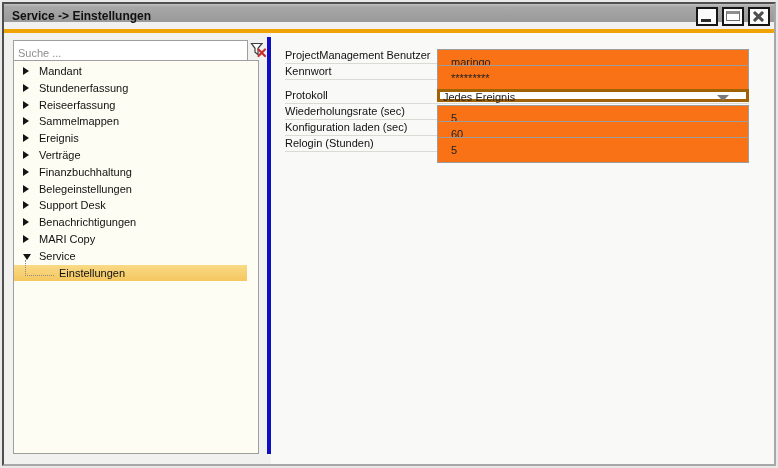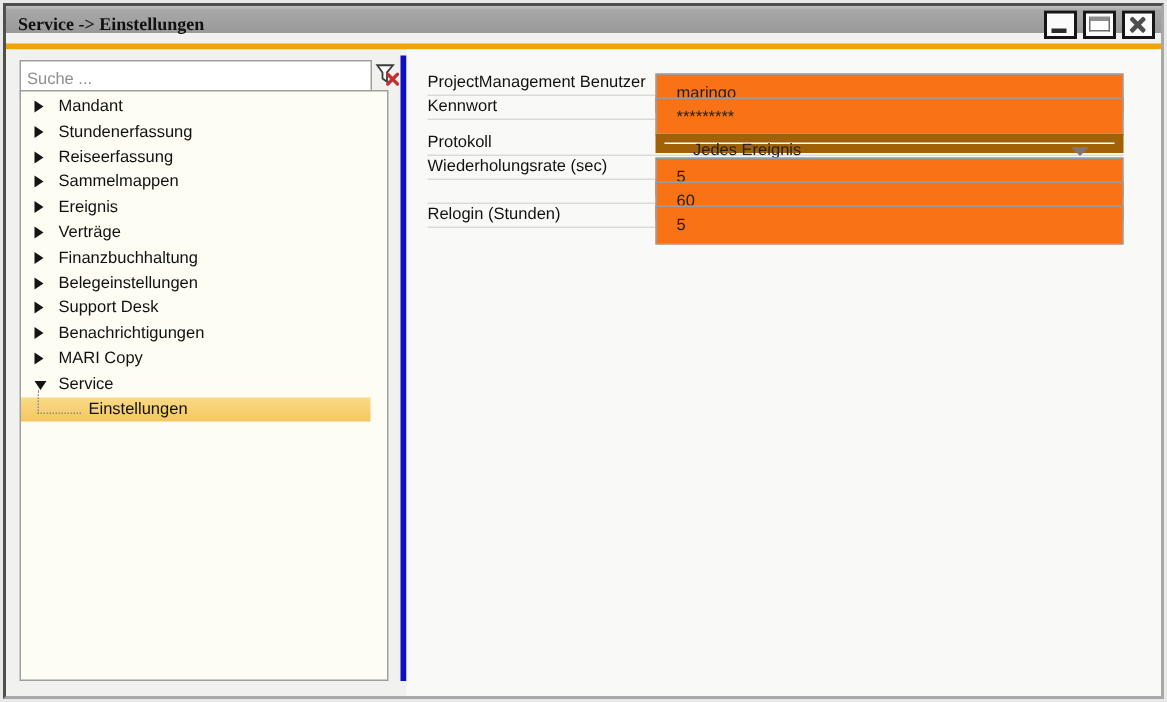--- a/index.html
+++ b/index.html
@@ -1,21 +1,21 @@
 <!DOCTYPE html>
 <html><head>
 <meta charset="utf-8">
 <style>
   * { margin:0; padding:0; }
   html,body { width:778px; height:468px; background:#DDDDDD; font-family:"Liberation Sans", sans-serif; }
   .outer { position:absolute; left:0; top:0; width:778px; height:468px; background:#E9E9E9; box-sizing:border-box; padding:2px; }
   .mid { width:100%; height:100%; box-sizing:border-box; border:2px solid; border-color:#4F4F4F #A8A8A8 #A8A8A8 #4F4F4F; position:relative; background:#F1F1F0; overflow:hidden; }
 
   
-  .titlebar { position:absolute; left:0; right:0; top:0; height:18px; background:linear-gradient(#C2C2C2,#A8A8A8 15%,#999999);font-family:Liberation Serif, serif; }
+  .titlebar { position:absolute; left:0; right:0; top:0; height:18px; background:linear-gradient(#C2C2C2,#A8A8A8 15%,#999999); }
   .title-text { position:absolute; left:8px; top:0; line-height:25px; font-size:12px; font-weight:bold; color:#111; }
   .win-btn { position:absolute; top:3px; width:22px; height:19px; background:#FBFBFB; border:2px solid #161616; box-sizing:border-box; cursor:default; }
   .btn-min { right:56px; } .btn-max { right:30px; } .btn-close { right:4px; }
   .min-glyph { position:absolute; left:3px; bottom:2px; width:10px; height:3px; background:#2A2A2A; }
   .max-glyph { position:absolute; left:2px; top:2px; right:2px; bottom:3px; border:1px solid #6E6E6E; border-top:3px solid #8E8E8E; background:#FFF; }
   .x1,.x2 { position:absolute; left:2px; top:6px; width:13px; height:3px; background:#4E4E4E; border-radius:1px; }
   .x1 { transform:rotate(45deg); } .x2 { transform:rotate(-45deg); }
 
   .accent { position:absolute; left:0; right:0; top:25px; height:4px; background:#F0A404; }
 
@@ -38,21 +38,21 @@
   .connector { position:absolute; left:11px; top:-5px; width:28px; height:15px; border-left:1px dotted #8C8C8C; border-bottom:1px dotted #8C8C8C; }
 
   .divider { position:absolute; left:263px; top:4px; bottom:10px; width:4px; background:#0E0EC4; }
 
   .right-panel { position:absolute; left:267px; top:0; right:0; bottom:0; background:#F9F9F8; }
   .form-group { position:absolute; left:14px; right:25px; }
   .fg1 { top:15px; } .fg2 { top:55px; }
   .form-row { position:relative; height:16px; box-sizing:border-box; border-bottom:1px solid #DBDBD6; }
   .form-label { position:absolute; left:0; top:1px; font-size:11px; color:#111; white-space:nowrap;text-align:right; }
   .form-input { position:absolute; left:152px; right:0; top:1px; height:26px; box-sizing:border-box; border:1px solid #9C9C9C; background:#f97316; font-size:11px; padding:0 13px; color:#222; font-family:"Liberation Sans", sans-serif; }
-  .combo { position:absolute; left:152px; right:0; top:1px; height:13px; box-sizing:border-box; border:6px solid #a16207; background:#FFF; font-size:11px; padding:0 19px; color:#222; line-height:11px; cursor:default; }
+  .combo { position:absolute; left:152px; right:0; top:1px; height:13px; box-sizing:border-box; border:3px solid #a16207; background:#FFF; font-size:11px; padding:0 3px; color:#222; line-height:11px; cursor:default; }
   .dd-arrow { position:absolute; right:17px; top:3px; width:0; height:0; border-left:6px solid transparent; border-right:6px solid transparent; border-top:6px solid #7A7A7A; }
 </style>
 </head>
 <body>
 
 <div class="outer">
  <div class="mid">
 
   <div class="titlebar">
     <span class="title-text">Service -&gt; Einstellungen</span>
@@ -155,20 +155,21 @@
           <div class="combo">
             <span>Jedes Ereignis</span>
             <span class="dd-arrow"></span>
           </div>
         </div>
         <div class="form-row">
           <span class="form-label">Wiederholungsrate (sec)</span>
           <input class="form-input" type="text" value="5" style="">
         </div>
         <div class="form-row">
+          <span class="form-label">Konfiguration laden (sec)</span>
           <input class="form-input" type="text" value="60" style="">
         </div>
         <div class="form-row">
           <span class="form-label">Relogin (Stunden)</span>
           <input class="form-input" type="text" value="5" style="">
         </div>
       </div>
     </div>
 
   </div>

